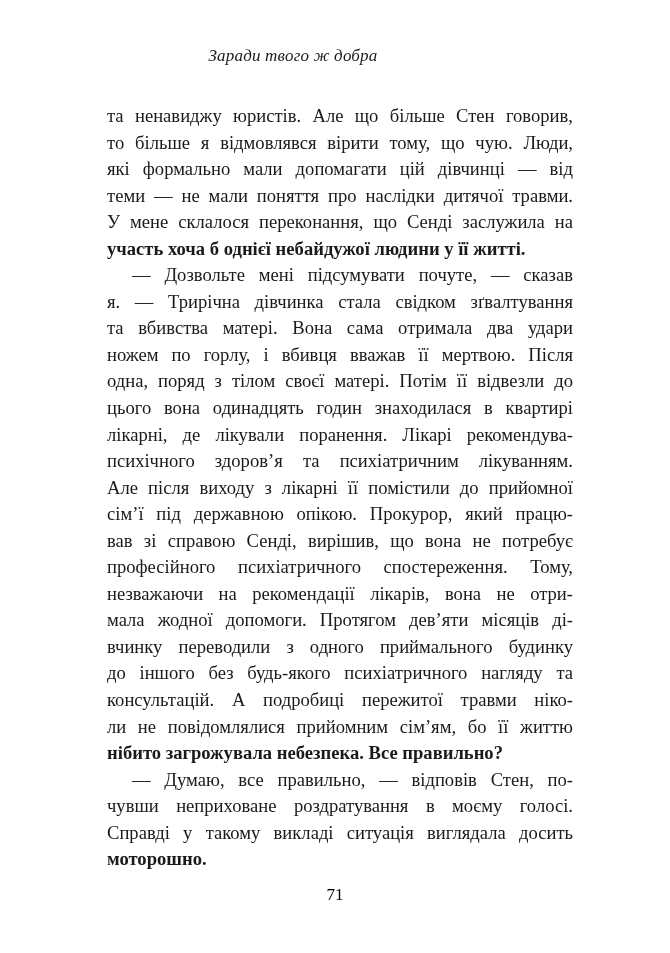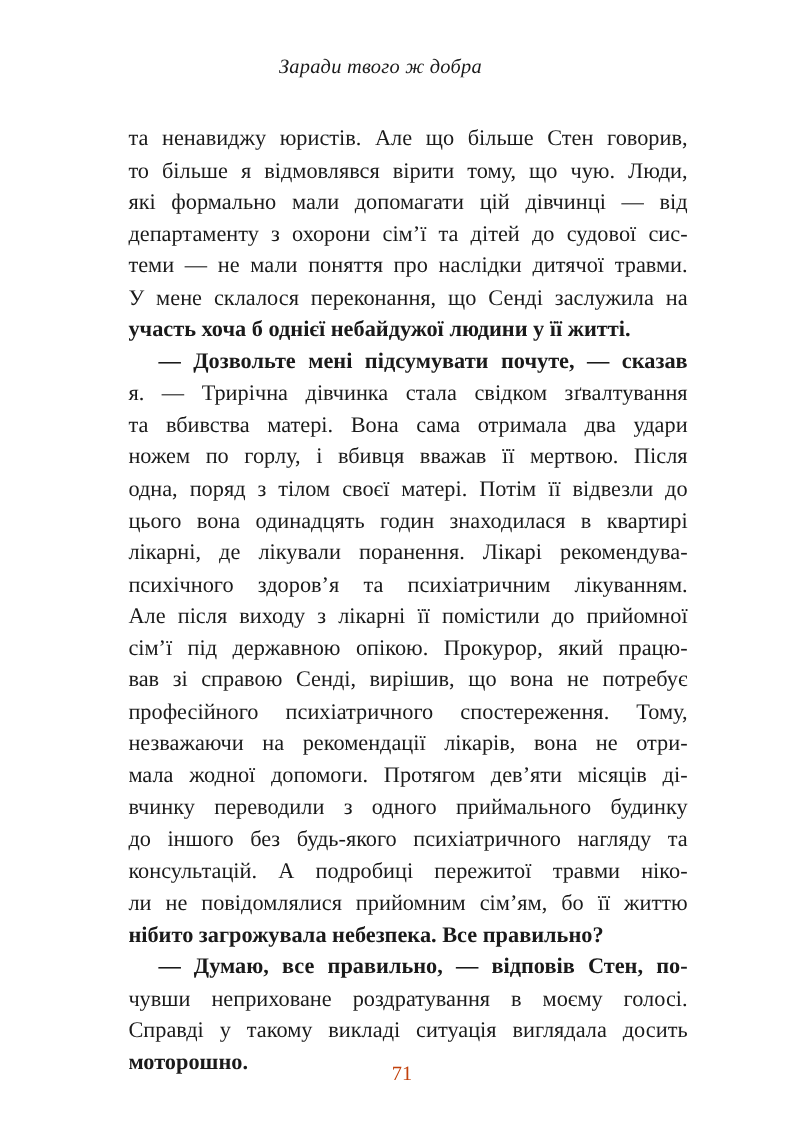--- a/index.html
+++ b/index.html
@@ -18,21 +18,20 @@
     .running-header {
       position: absolute;
       top: 46px;
       left: 0;
       width: 586px;
       text-align: center;
       font-style: italic;
       font-size: 17px;
       letter-spacing: 0.2px;
       color: #1a1a1a;
-      margin-left: 24px;
     }
     .body-text {
       position: absolute;
       top: 103px;
       left: 107px;
       width: 466px;
     }
     .line {
       display: block;
       height: 26.55px;
@@ -41,42 +40,40 @@
       white-space: nowrap;
       text-align: justify;
       text-align-last: justify;
     }
     .line.last {
       text-align-last: left;
       font-weight: bold;
     }
     .line.indent {
       padding-left: 25px;
-      font-weight: bold;
     }
     .page-number {
       position: absolute;
       top: 885px;
       left: 0;
       width: 670px;
       text-align: center;
       font-size: 17px;
-      color: #c2410c;
+      color: #000000;
     }
   </style>
 </head>
 <body>
 
 <div class="running-header">Заради твого ж добра</div>
 
 <div class="body-text">
   <span class="line">та ненавиджу юристів. Але що більше Стен говорив,</span>
   <span class="line">то більше я відмовлявся вірити тому, що чую. Люди,</span>
   <span class="line">які формально мали допомагати цій дівчинці — від</span>
-  <span class="line">департаменту з охорони сім’ї та дітей до судової сис-</span>
   <span class="line">теми — не мали поняття про наслідки дитячої травми.</span>
   <span class="line">У мене склалося переконання, що Сенді заслужила на</span>
   <span class="line last">участь хоча б однієї небайдужої людини у її житті.</span>
   <span class="line indent">— Дозвольте мені підсумувати почуте, — сказав</span>
   <span class="line">я. — Трирічна дівчинка стала свідком зґвалтування</span>
   <span class="line">та вбивства матері. Вона сама отримала два удари</span>
   <span class="line">ножем по горлу, і вбивця вважав її мертвою. Після</span>
   <span class="line">одна, поряд з тілом своєї матері. Потім її відвезли до</span>
   <span class="line">цього вона одинадцять годин знаходилася в квартирі</span>
   <span class="line">лікарні, де лікували поранення. Лікарі рекомендува-</span>

